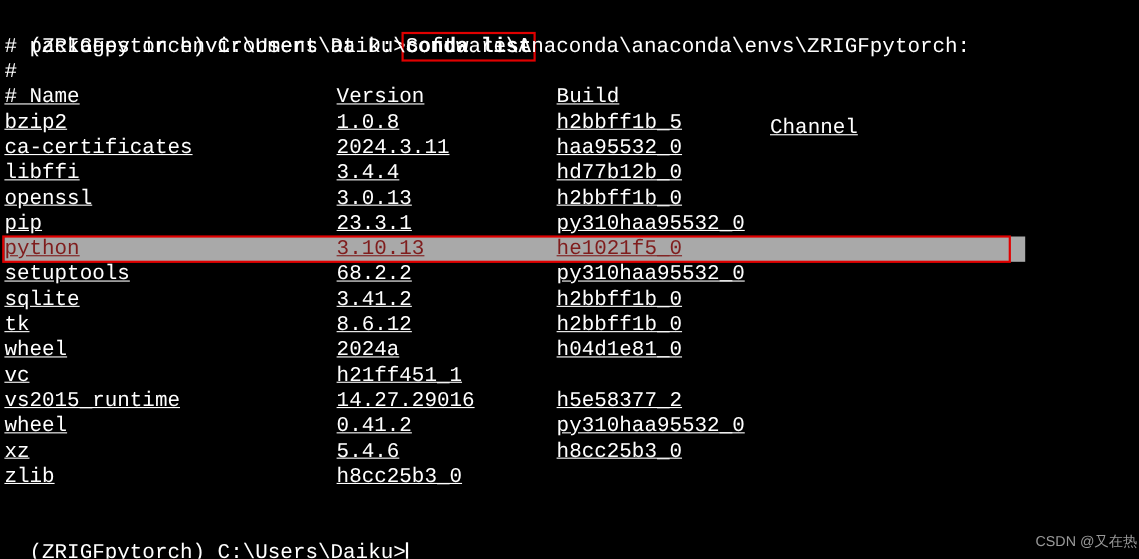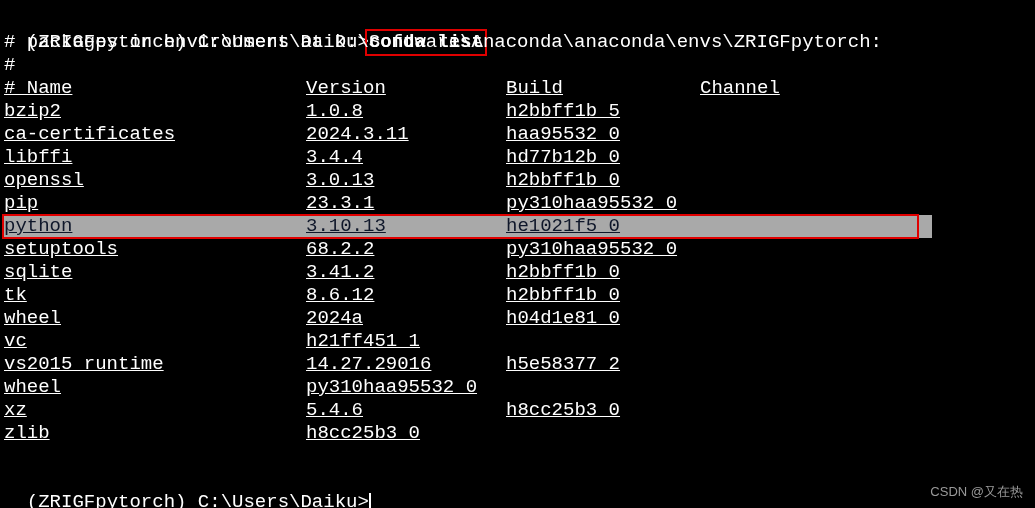--- a/index.html
+++ b/index.html
@@ -18,47 +18,47 @@
     .line { white-space: pre; height: 23px; }
     .cmd-box {
       display: inline-block;
       border: 2px solid #e00000;
       margin: -2px -4px;
       padding: 0px 2px;
       font-weight: bold;
     }
     .highlight-row {
       background: #a9a9a9;
-      color: #0f172a;
+      color: #7f1d1d;
       display: flex;
       width: 928px;
       position: relative;
     }
     .highlight-border {
       position: absolute;
       border: 2px solid #e00000;
       left: -2px; right: -2px; top: -1px; bottom: -1px;
       pointer-events: none;
       width: 917px;
     }
     .row { display: flex; white-space: pre; height: 23px; text-decoration: underline; }
     .c-name { width: 302px; flex-shrink: 0; }
     .c-version { width: 200px; flex-shrink: 0; }
     .c-build { width: 194px; flex-shrink: 0; text-align: left; padding-right: 22px; }
-    .c-channel { flex-shrink: 0; }
+    .c-channel { flex-shrink: 0; margin-top: 28px; }
     .cursor {
       display: inline-block;
       width: 2px;
       height: 20px;
       background: #fff;
       vertical-align: text-bottom;
     }
     .watermark {
       position: absolute;
-      right: 12px;
+      right: 1px;
       bottom: 8px;
       color: #999;
       font-size: 13px;
       font-family: Arial, sans-serif;
       margin-top: 36px;
     }
     .blank { height: 23px; }
   </style>
 </head>
 <body>
@@ -83,21 +83,21 @@
     <div class="row"><span class="c-name">libffi</span><span class="c-version">3.4.4</span><span class="c-build">hd77b12b_0</span><span class="c-channel"></span></div>
     <div class="row"><span class="c-name">openssl</span><span class="c-version">3.0.13</span><span class="c-build">h2bbff1b_0</span><span class="c-channel"></span></div>
     <div class="row"><span class="c-name">pip</span><span class="c-version">23.3.1</span><span class="c-build">py310haa95532_0</span><span class="c-channel"></span></div>
     <div class="row highlight-row"><span class="c-name">python</span><span class="c-version">3.10.13</span><span class="c-build">he1021f5_0</span><span class="c-channel"></span><div class="highlight-border"></div></div>
     <div class="row"><span class="c-name">setuptools</span><span class="c-version">68.2.2</span><span class="c-build">py310haa95532_0</span><span class="c-channel"></span></div>
     <div class="row"><span class="c-name">sqlite</span><span class="c-version">3.41.2</span><span class="c-build">h2bbff1b_0</span><span class="c-channel"></span></div>
     <div class="row"><span class="c-name">tk</span><span class="c-version">8.6.12</span><span class="c-build">h2bbff1b_0</span><span class="c-channel"></span></div>
     <div class="row"><span class="c-name">wheel</span><span class="c-version">2024a</span><span class="c-build">h04d1e81_0</span><span class="c-channel"></span></div>
     <div class="row"><span class="c-name">vc</span><span class="c-build">h21ff451_1</span><span class="c-channel"></span></div>
     <div class="row"><span class="c-name">vs2015_runtime</span><span class="c-version">14.27.29016</span><span class="c-build">h5e58377_2</span><span class="c-channel"></span></div>
-    <div class="row"><span class="c-name">wheel</span><span class="c-build">py310haa95532_0</span><span class="c-channel"></span></div>
+    <div class="row"><span class="c-name">wheel</span><span class="c-version">0.41.2</span><span class="c-build">py310haa95532_0</span><span class="c-channel"></span></div>
     <div class="row"><span class="c-name">xz</span><span class="c-version">5.4.6</span><span class="c-build">h8cc25b3_0</span><span class="c-channel"></span></div>
     <div class="row"><span class="c-name">zlib</span><span class="c-build">h8cc25b3_0</span><span class="c-channel"></span></div>
   </div>
 
 <div class="blank"></div>
 
 <div class="line">
   <span>(ZRIGFpytorch) C:\Users\Daiku&gt;</span><span class="cursor"></span>
 </div>
 

